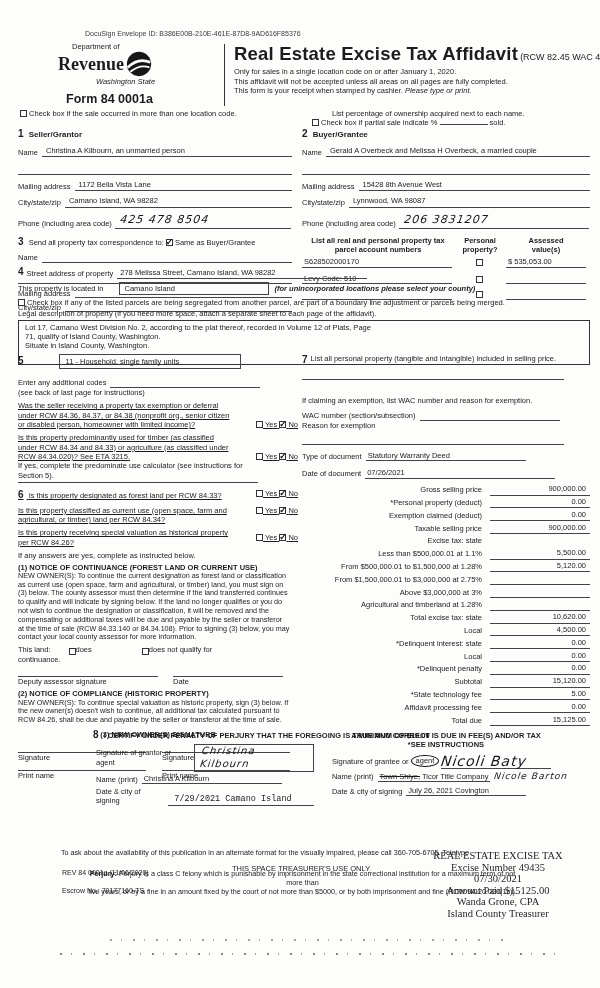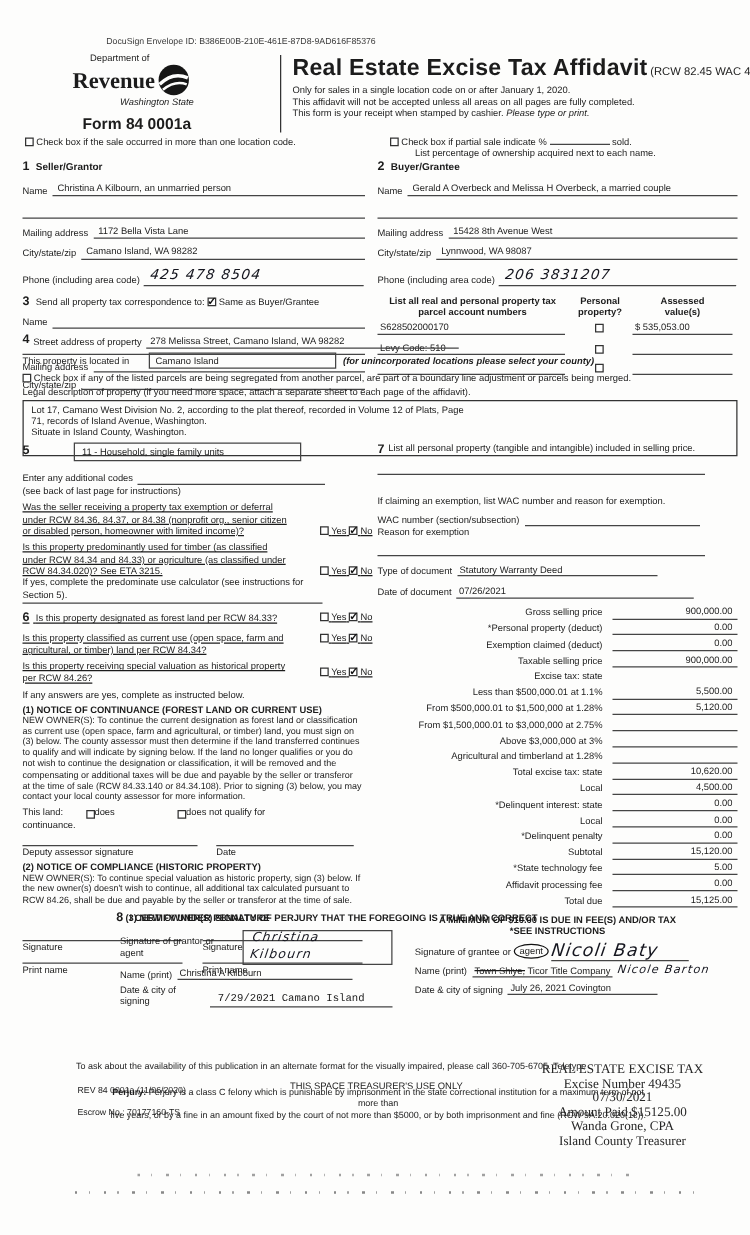--- a/index.html
+++ b/index.html
@@ -73,27 +73,27 @@
         <span>This form is your receipt when stamped by cashier. </span><span class="i">Please type or print.</span>
       </div>
     </div>
   </div>
 
   <div class="abs" style="top:109px; left:20px; width:275px;">
     <span class="cb"></span>
     <span>Check box if the sale occurred in more than one location code.</span>
   </div>
   <div class="abs" style="top:109px; left:312px; width:280px;">
+    <div style="padding-left:20px;">List percentage of ownership acquired next to each name.</div>
     <div>
       <span class="cb"></span>
       <span>Check box if partial sale indicate %</span>
       <span class="u" style="width:48px;"></span>
       <span>sold.</span>
     </div>
-    <div style="padding-left:20px;">List percentage of ownership acquired next to each name.</div>
   </div>
 
   <div class="abs" style="top:128px; left:18px; width:274px;">
     <div><span class="secnum">1</span>
          <span class="b" style="font-size:8px;">Seller/Grantor</span></div>
     <div class="fieldrow">
         <span class="lbl">Name</span>
          <span class="val">Christina A Kilbourn, an unmarried person</span>
       </div>
     <div class="fieldrow" style="margin-top:9px;">
@@ -199,21 +199,21 @@
       <span style="border:1px solid #444; width:150px; padding:1px 4px;">Camano Island</span>
       <span class="bi" style="margin-left:5px;">(for unincorporated locations please select your county)</span>
     </div>
     <div style="margin-top:3px;">
       <span class="cb"></span>
       <span>Check box if any of the listed parcels are being segregated from another parcel, are part of a boundary line adjustment or parcels being merged.</span>
     </div>
     <div style="margin-top:2px;">Legal description of property (if you need more space, attach a separate sheet to each page of the affidavit).</div>
     <div style="border:1px solid #333; height:45px; padding:2px 6px; margin-top:1px;">
       <div>Lot 17, Camano West Division No. 2, according to the plat thereof, recorded in Volume 12 of Plats, Page</div>
-      <div>71, records of Island Avenue, Washington.</div>
+      <div>71, qualify of Island County, Washington.</div>
       <div>Situate in Island County, Washington.</div>
     </div>
   </div>
 
   <div class="abs" style="top:354px; left:18px; width:280px;">
     <div class="row" style="align-items:center;">
       <span class="secnum">5</span>
       <span style="border:1px solid #444; width:182px; padding:2px 6px; margin-left:32px;">11 - Household, single family units</span>
     </div>
     <div class="row" style="margin-top:9px;">

